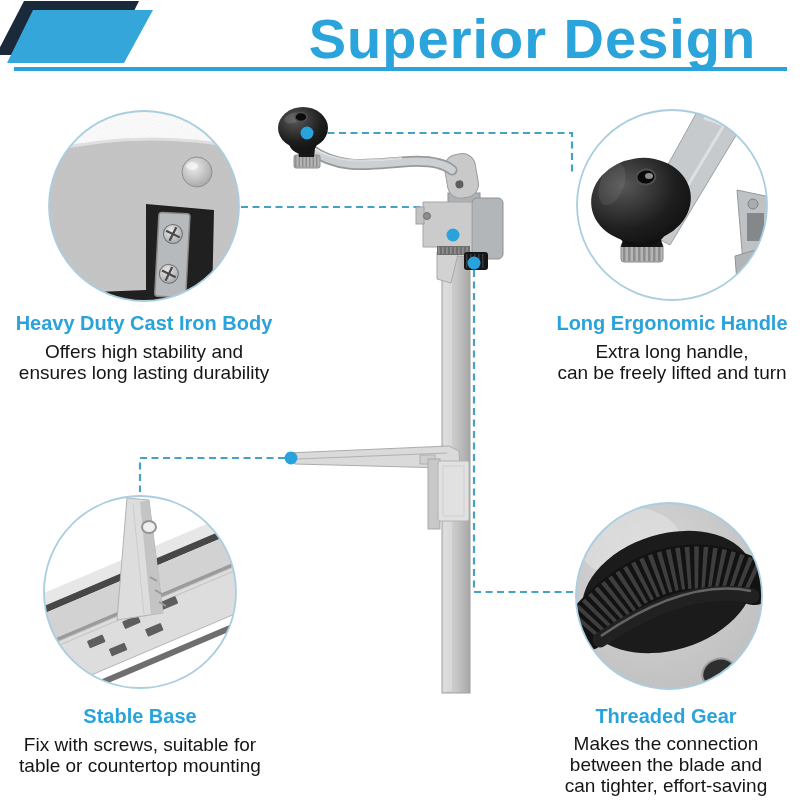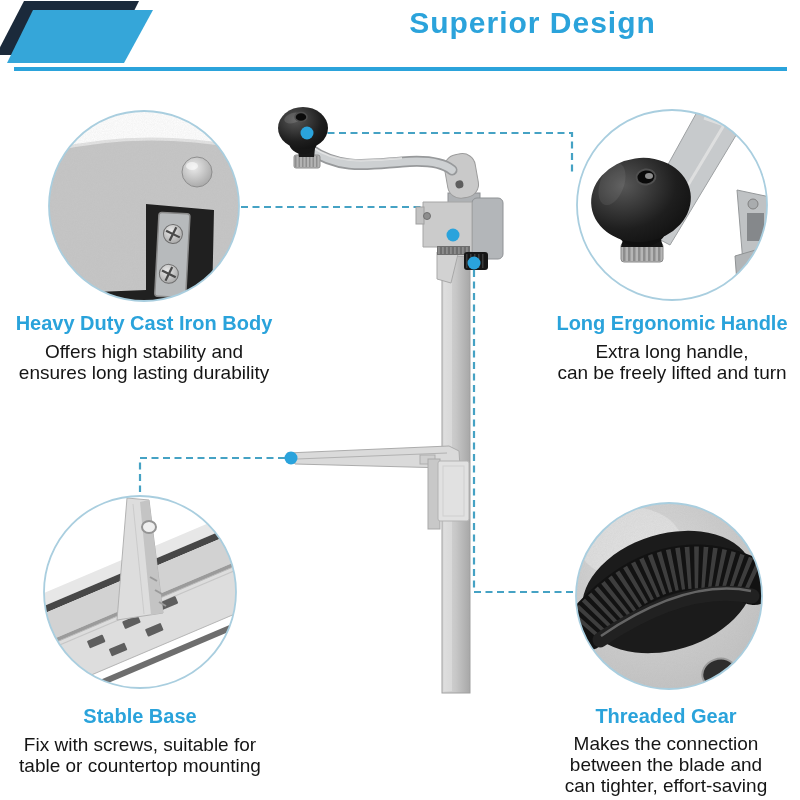--- a/index.html
+++ b/index.html
@@ -1,20 +1,20 @@
 <!DOCTYPE html>
 <html><head>
 <meta charset="utf-8">
 <style>
   html,body{margin:0;padding:0;background:#ffffff;}
   .canvas{position:relative;width:800px;height:800px;background:#ffffff;overflow:hidden;
           font-family:"Liberation Sans","DejaVu Sans",sans-serif;}
   .abs{position:absolute;}
   .main-title{left:300px;top:6px;width:465px;text-align:center;
-              font-size:30px;font-weight:bold;color:#2BA3DB;letter-spacing:1px;}
+              font-size:56px;font-weight:bold;color:#2BA3DB;letter-spacing:1px;}
   .co-title{width:310px;text-align:center;font-size:20px;font-weight:bold;color:#2AA3DB;}
   .co-desc{width:310px;text-align:center;font-size:19px;line-height:21px;color:#151515;
            white-space:pre-line;}
   .t-tl{left:-11px;top:312px;} .d-tl{left:-11px;top:341px;}
   .t-tr{left:517px;top:312px;} .d-tr{left:517px;top:341px;}
   .t-bl{left:-15px;top:705px;} .d-bl{left:-15px;top:734px;}
   .t-br{left:511px;top:705px;} .d-br{left:511px;top:733px;}
   svg{display:block;}
 </style>
 </head>

